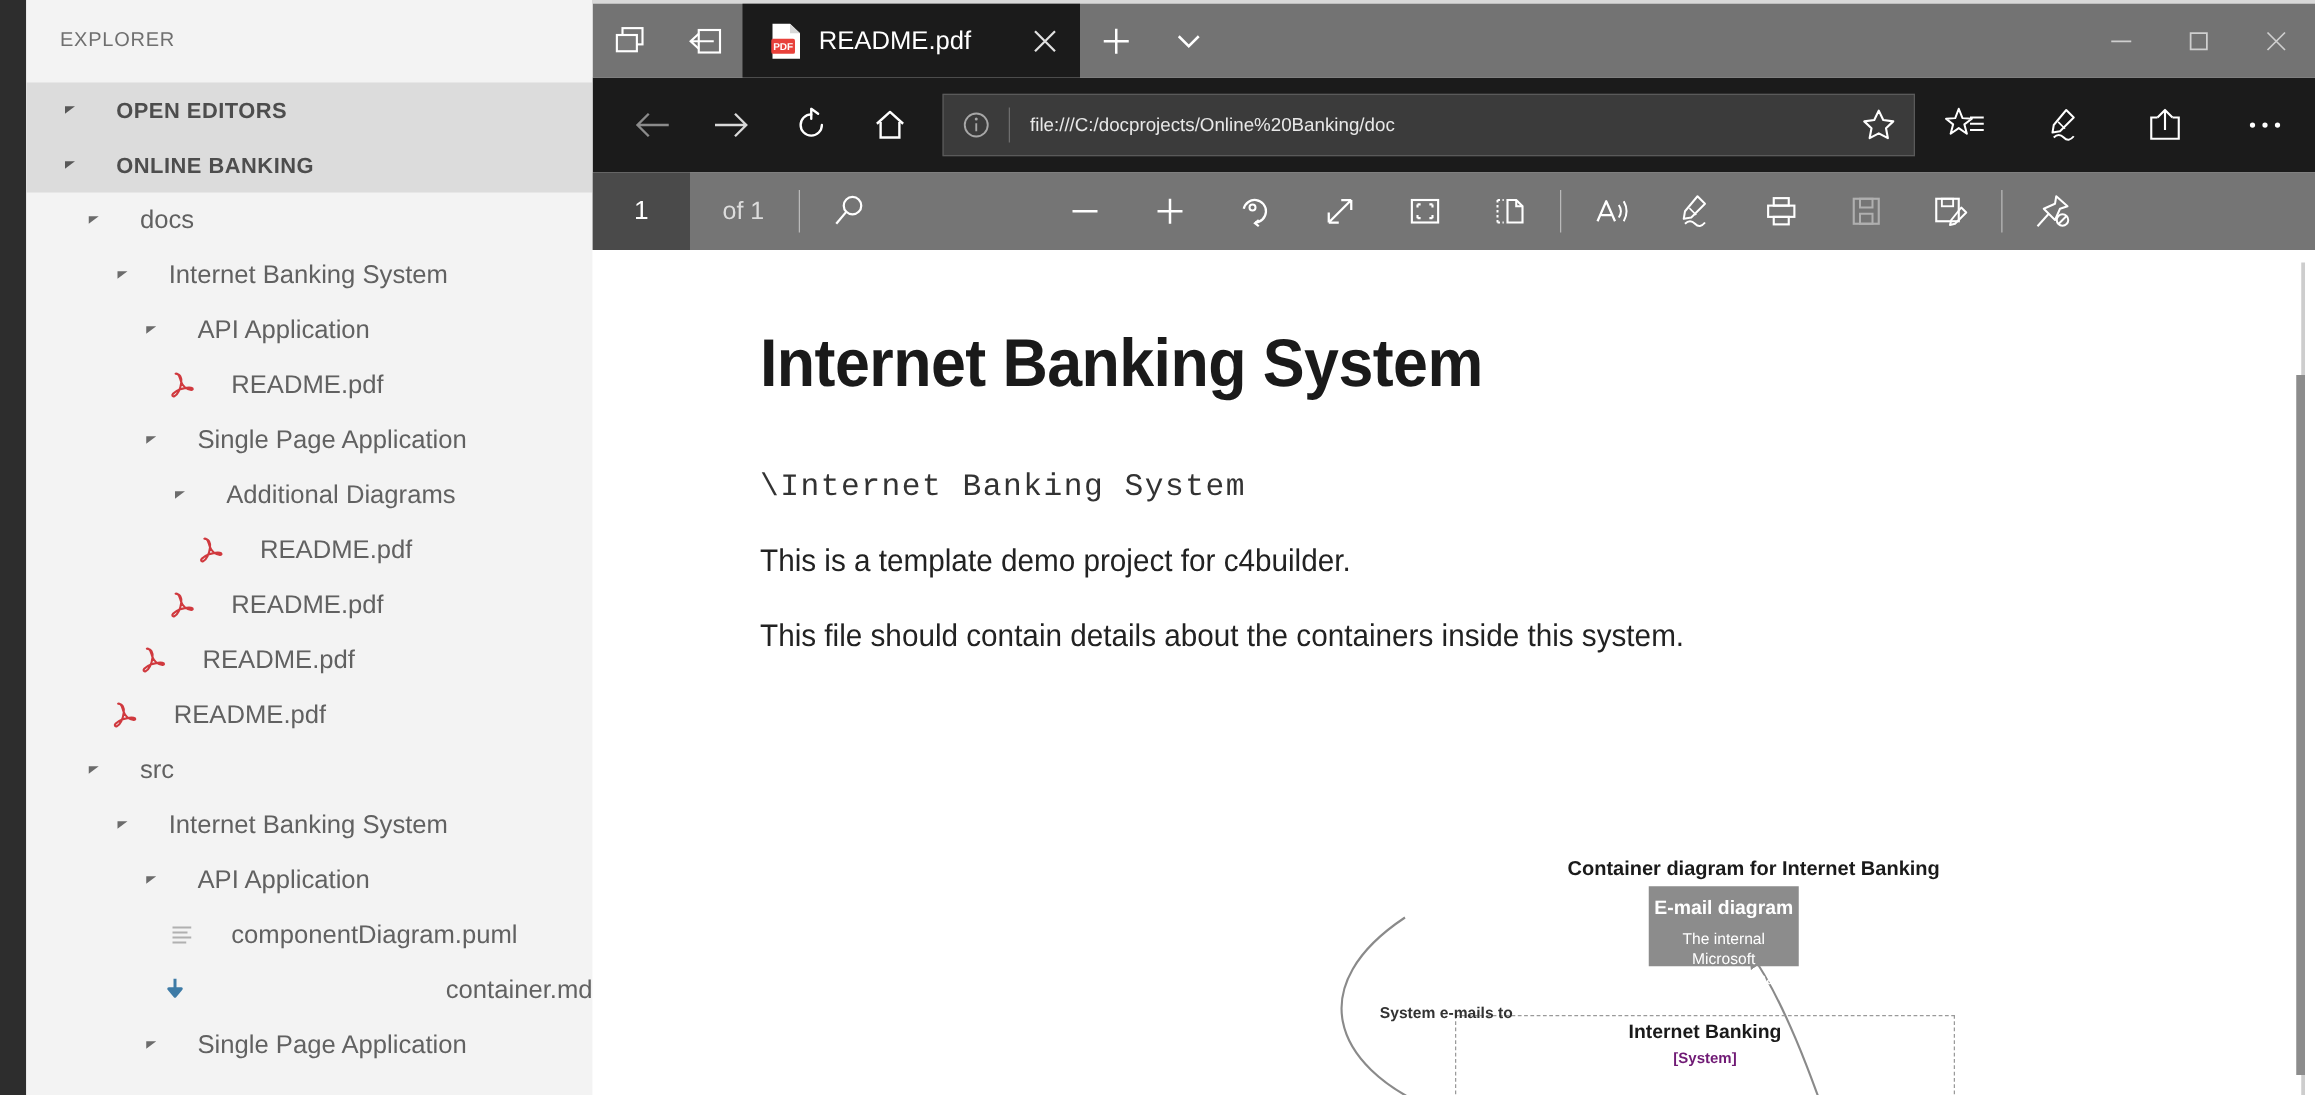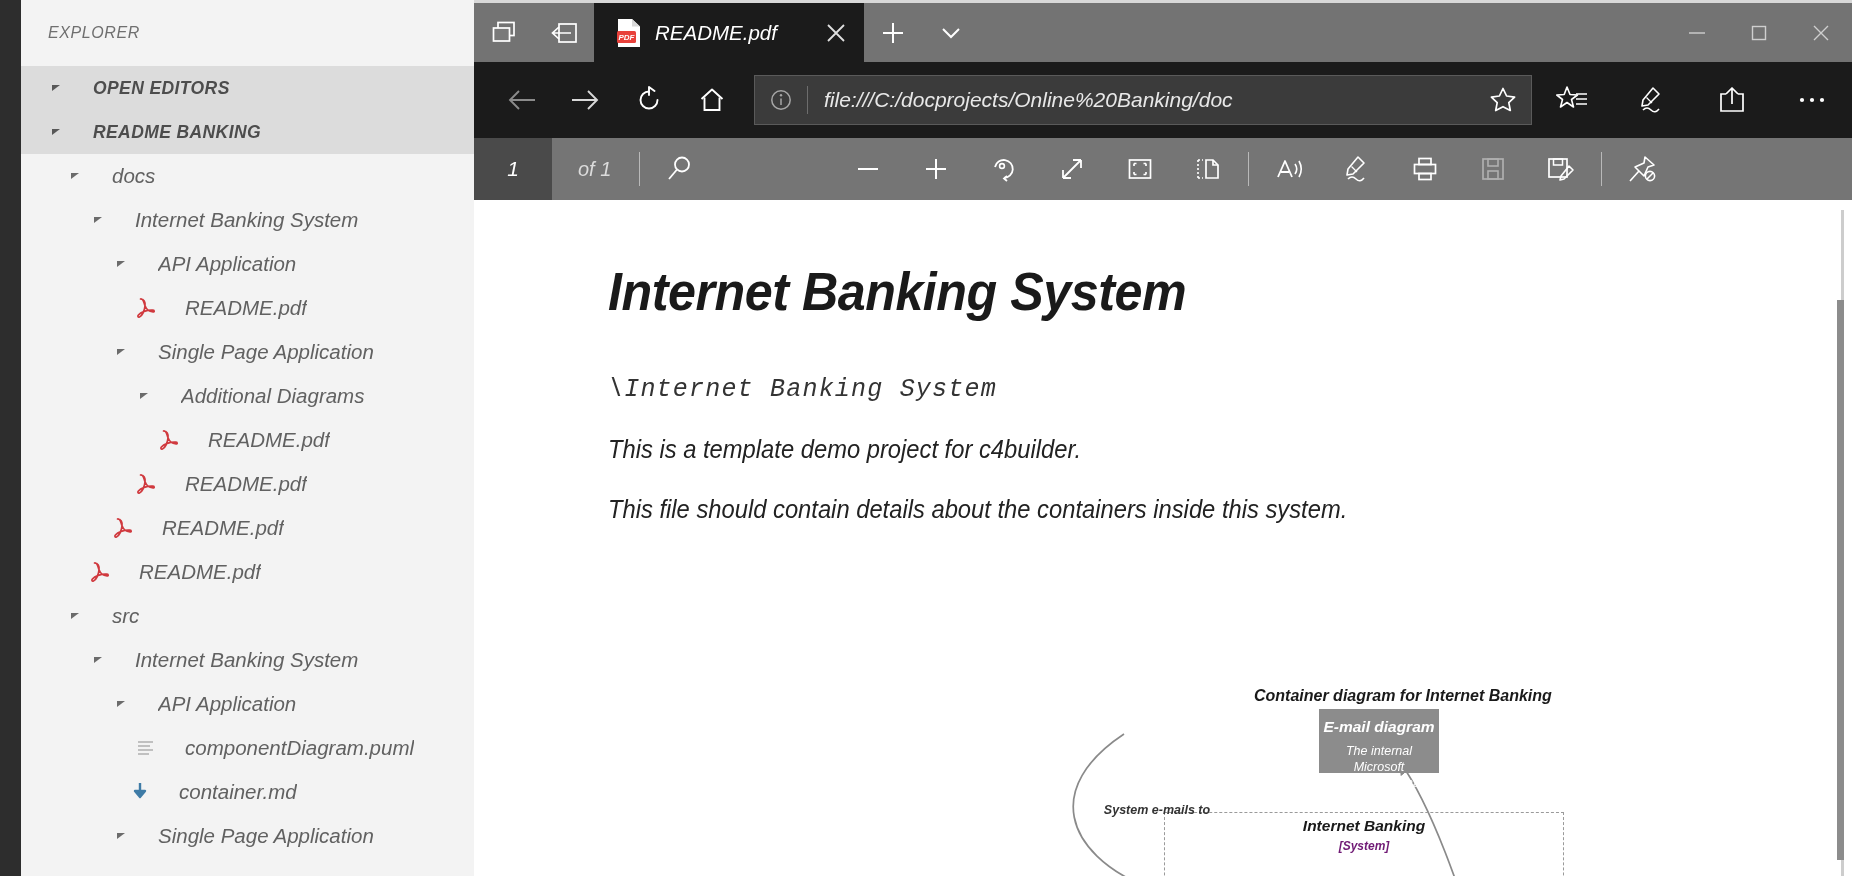--- a/index.html
+++ b/index.html
@@ -2,21 +2,21 @@
 <html><head>
 <meta charset="utf-8">
 <style>
   * { box-sizing: border-box; margin: 0; padding: 0; }
   html, body {
     width: 1852px; height: 876px;
     overflow: hidden;
     font-family: "Liberation Sans", sans-serif;
     background: #f3f3f3;
   }
-  #app { position: relative; width: 1852px; height: 876px; display: flex; font-style: italic; }
+  #app { position: relative; width: 1852px; height: 876px; display: flex; }
 
   
   #vscode { width: 474px; height: 876px; display: flex; background: #f3f3f3; flex: 0 0 474px; }
   #activitybar { width: 21px; height: 876px; background: #2d2d2d; flex: 0 0 21px; }
   #explorer { flex: 1 1 auto; height: 876px; background: #f3f3f3; position: relative; overflow: hidden; }
 
   .explorer-title {
     height: 66px; display: flex; align-items: center;
     padding-left: 27px; color: #6f6f6f; font-size: 16px;
     letter-spacing: 0.6px;
@@ -75,21 +75,21 @@
     padding-left: 16px;
   }
   .navbtn { width: 76px; height: 76px; display:flex; align-items:center; justify-content:center; }
   #urlbox {
     flex: 0 0 auto; width: 778px; height: 50px; background: #3b3b3b;
     border: 1px solid #5a5a5a; display: flex; align-items: center; margin-left: 10px;
   }
   .url-info { width: 52px; flex:0 0 52px; display:flex; align-items:center; justify-content:center; }
   .url-sep { width:1px; height:28px; background:#6d6d6d; flex:0 0 1px; }
   .url-text {
-    flex: 1 1 auto; color: #e8e8e8; font-size: 21px; padding-left: 16px;
+    flex: 1 1 auto; color: #e8e8e8; font-size: 15px; padding-left: 16px;
     white-space: nowrap; overflow: hidden;
   }
   .url-star { width: 56px; flex:0 0 56px; display:flex; align-items:center; justify-content:center; }
   #abtools { margin-left: auto; display: flex; align-items: center; }
   .abtool { width: 80px; height: 76px; display:flex; align-items:center; justify-content:center; }
 
   
   #pdftoolbar { height: 62px; background: #757575; display: flex; align-items: center; }
   .pg-box {
     width: 78px; height: 62px; background: #4a4a4a; color:#fff;
@@ -159,21 +159,21 @@
               </svg>
           </span>
           <span class="tree-label">OPEN EDITORS</span>
         </div>
         <div class="tree-row section" style="padding-left:22px;">
           <span class="twisty">
             <svg width="12" height="12" viewBox="0 0 12 12">
                 <path d="M2 3 L10 3 L2 9 Z" fill="#585858"></path>
               </svg>
           </span>
-          <span class="tree-label">README BANKING</span>
+          <span class="tree-label">ONLINE BANKING</span>
         </div>
       </div>
 
       <div id="tree-container">
           <div class="tree-row" style="padding-left: 41px;">
             <span class="twisty">
               <svg width="12" height="12" viewBox="0 0 12 12">
                 <path d="M2 3 L10 3 L2 9 Z" fill="#6b6b6b"></path>
               </svg>
             </span>
@@ -276,21 +276,21 @@
             <span class="tree-label">API Application</span>
           </div>
           <div class="tree-row" style="padding-left: 110px;">
             <span class="ficon">
               <svg width="20" height="20" viewBox="0 0 20 20">
                 <path d="M2 4 H17 M2 8 H14 M2 12 H17 M2 16 H13" stroke="#b0b0b0" stroke-width="1.7"></path>
               </svg>
             </span>
             <span class="tree-label">componentDiagram.puml</span>
           </div>
-          <div class="tree-row" style="padding-left: 104px;">
+          <div class="tree-row" style="padding-left: 104px; justify-content: space-between;">
             <span class="ficon">
               <svg width="20" height="22" viewBox="0 0 20 22">
                 <path d="M10 2 V12 M5 10 L10 16 L15 10 Z" fill="#3e7ba6" stroke="#3e7ba6" stroke-width="2.4" stroke-linejoin="round"></path>
               </svg>
             </span>
             <span class="tree-label">container.md</span>
           </div>
           <div class="tree-row" style="padding-left: 87px;">
             <span class="twisty">
               <svg width="12" height="12" viewBox="0 0 12 12">

